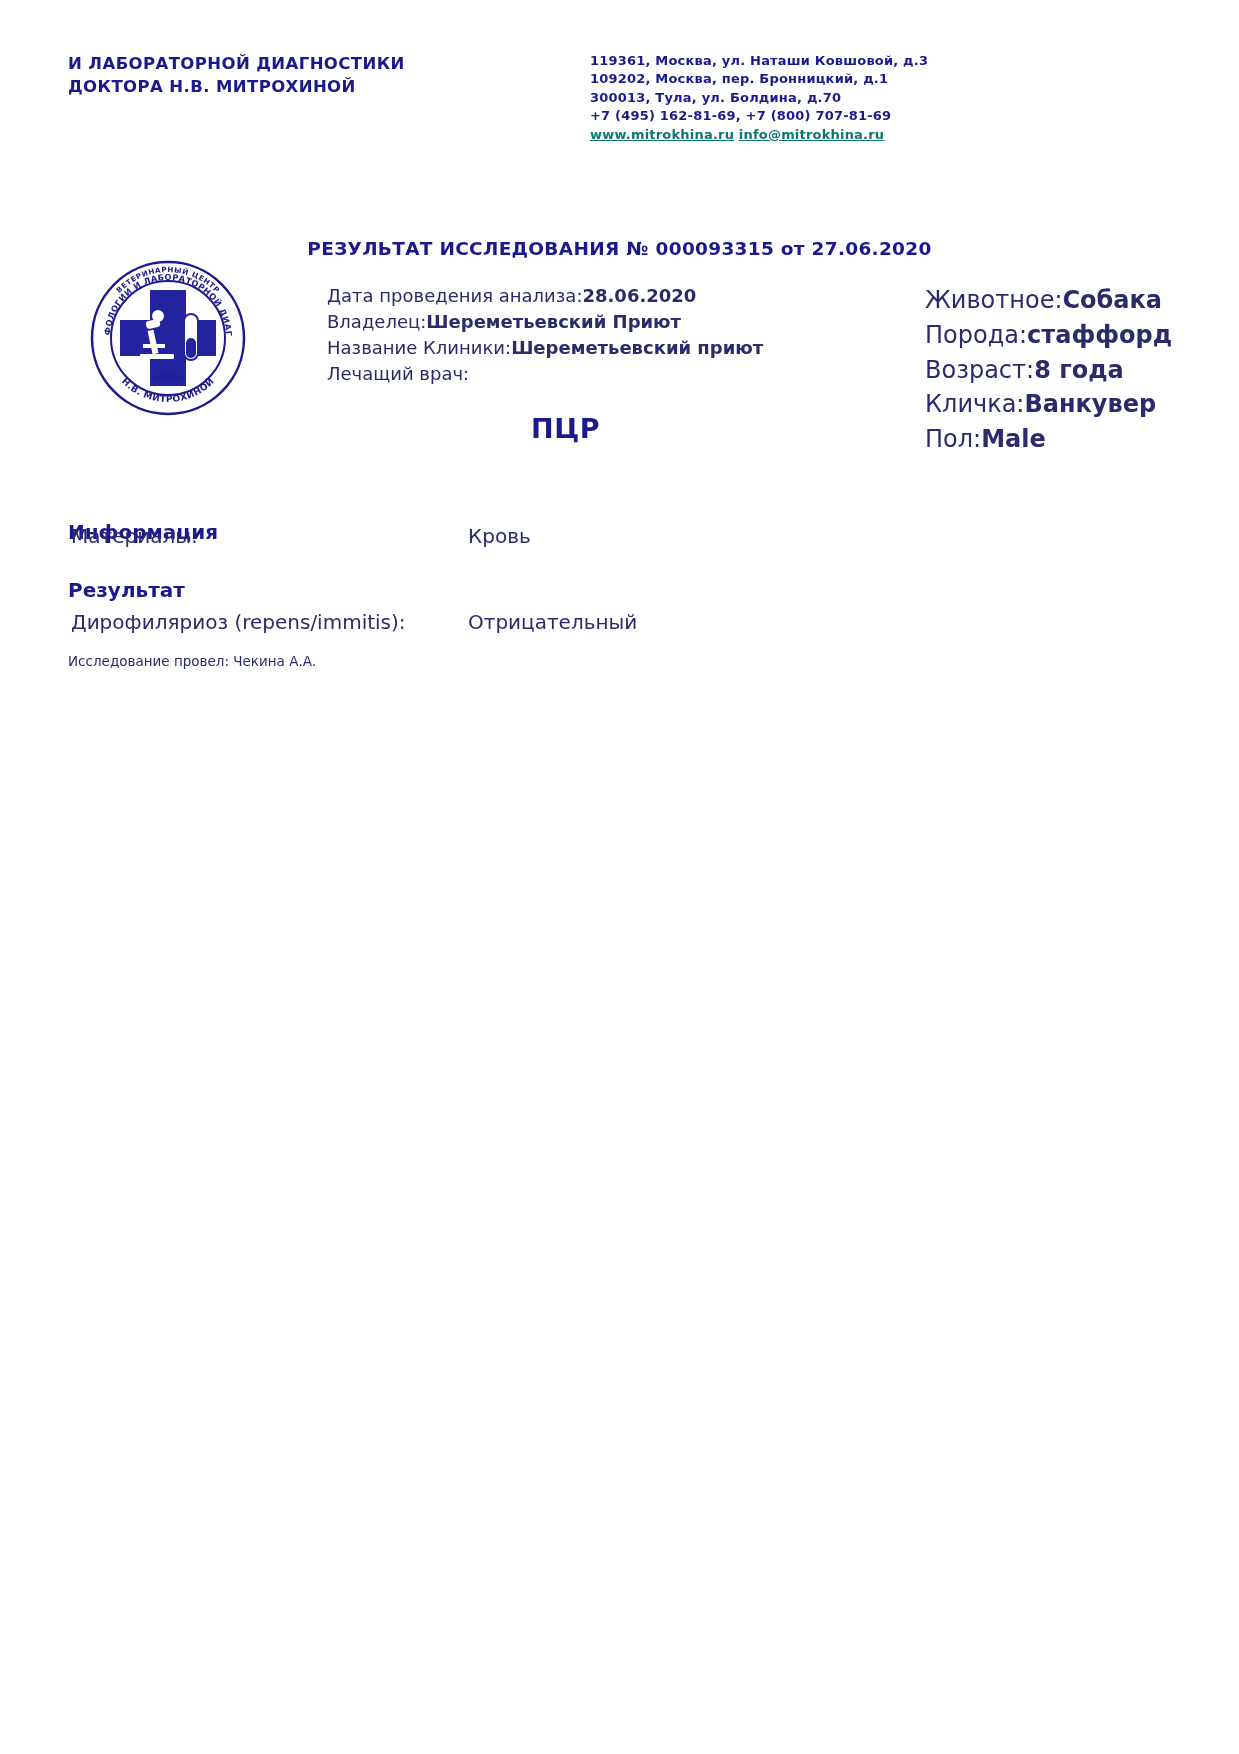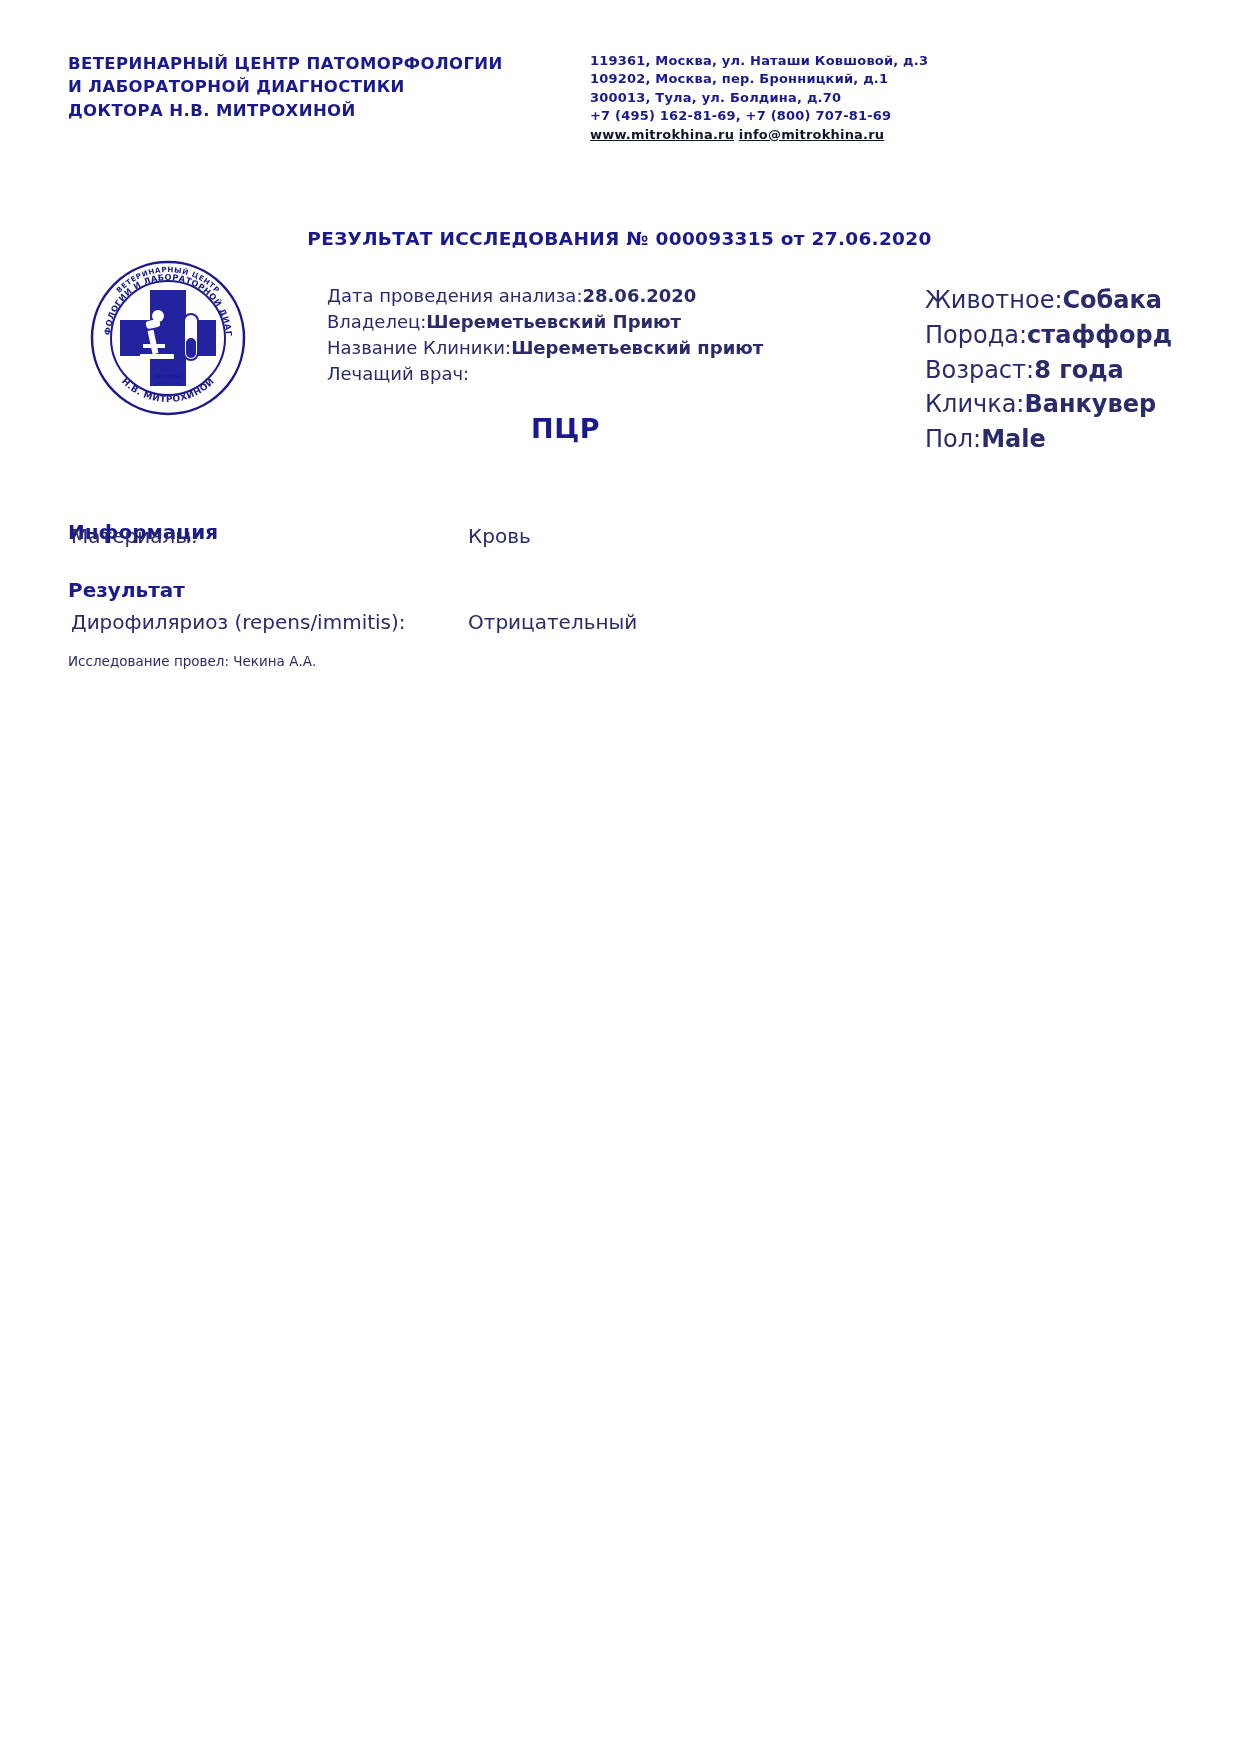--- a/index.html
+++ b/index.html
@@ -42,38 +42,38 @@
   }
   .contact-block {
     font-weight: bold;
     font-size: 13px;
     line-height: 1.42;
     letter-spacing: 0.2px;
     color: #1a1a8c;
     margin-left: 12px;
   }
   .contact-block .links a {
-    color: #0f172a;
+    color: #0f766e;
     text-decoration: underline;
   }
 
   
   .logo {
     position: absolute;
     top: 258px;
     left: 88px;
     width: 160px;
     height: 160px;
   }
   .logo svg { display: block; }
 
   
   .doc-title {
     position: absolute;
-    top: 228px;
+    top: 238px;
     left: 0;
     width: 1239px;
     text-align: center;
     font-weight: bold;
     font-size: 18.5px;
     letter-spacing: 0.3px;
     color: #1a1a8c;
   }
 
   
@@ -159,21 +159,20 @@
     color: #2b2b6b;
   }
 </style>
 </head>
 <body>
 
 <div class="page">
 
   <div class="header">
     <div class="org-block">
-      <div>ВЕТЕРИНАРНЫЙ ЦЕНТР ПАТОМОРФОЛОГИИ</div>
       <div>И ЛАБОРАТОРНОЙ ДИАГНОСТИКИ</div>
       <div>ДОКТОРА Н.В. МИТРОХИНОЙ</div>
     </div>
     <div class="contact-block">
       <div>119361, Москва, ул. Наташи Ковшовой, д.3</div>
       <div>109202, Москва, пер. Бронницкий, д.1</div>
       <div>300013, Тула, ул. Болдина, д.70</div>
       <div>+7 (495) 162-81-69, +7 (800) 707-81-69</div>
       <div class="links">
         <a href="#">www.mitrokhina.ru</a>

